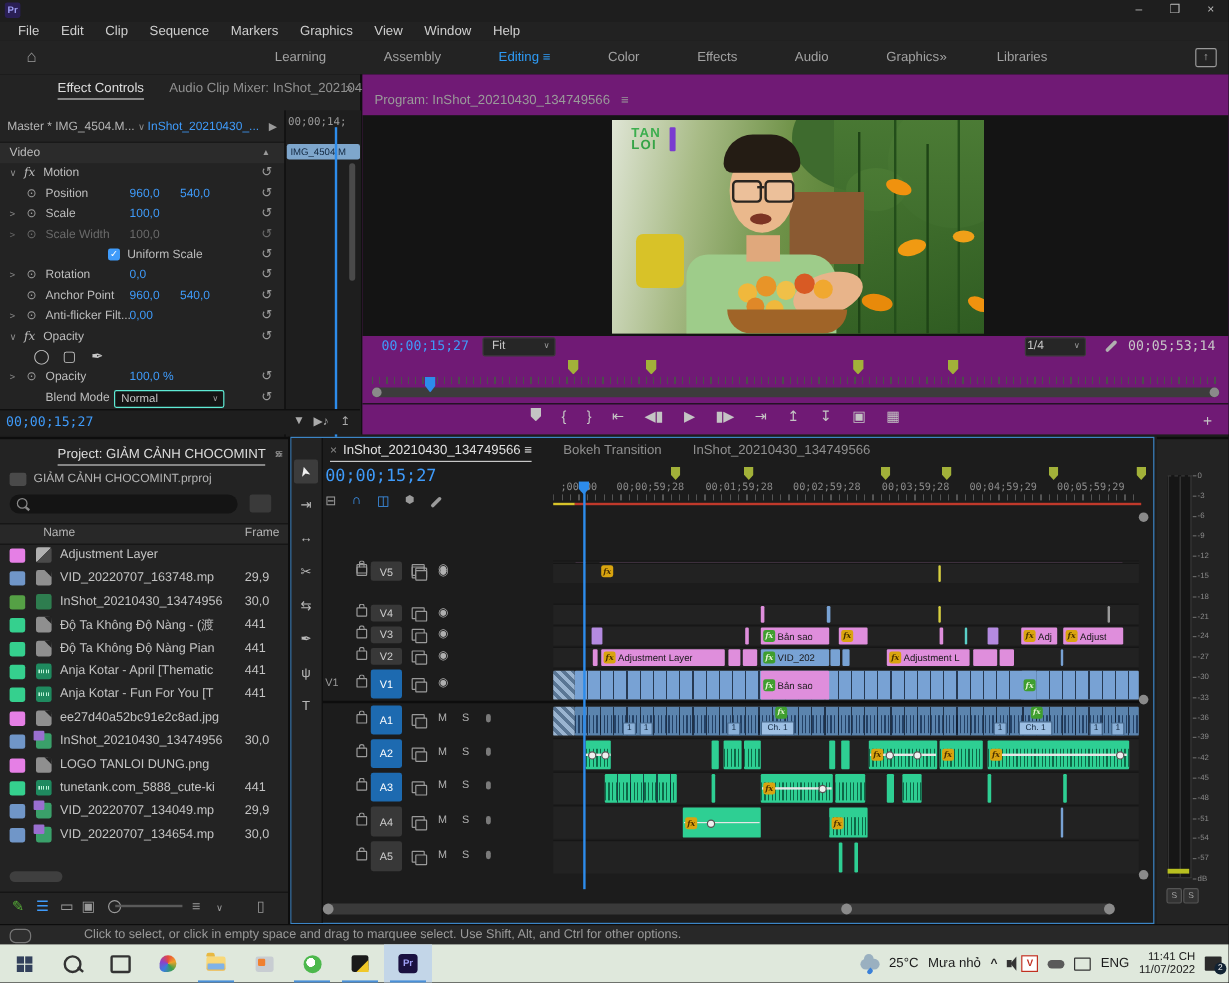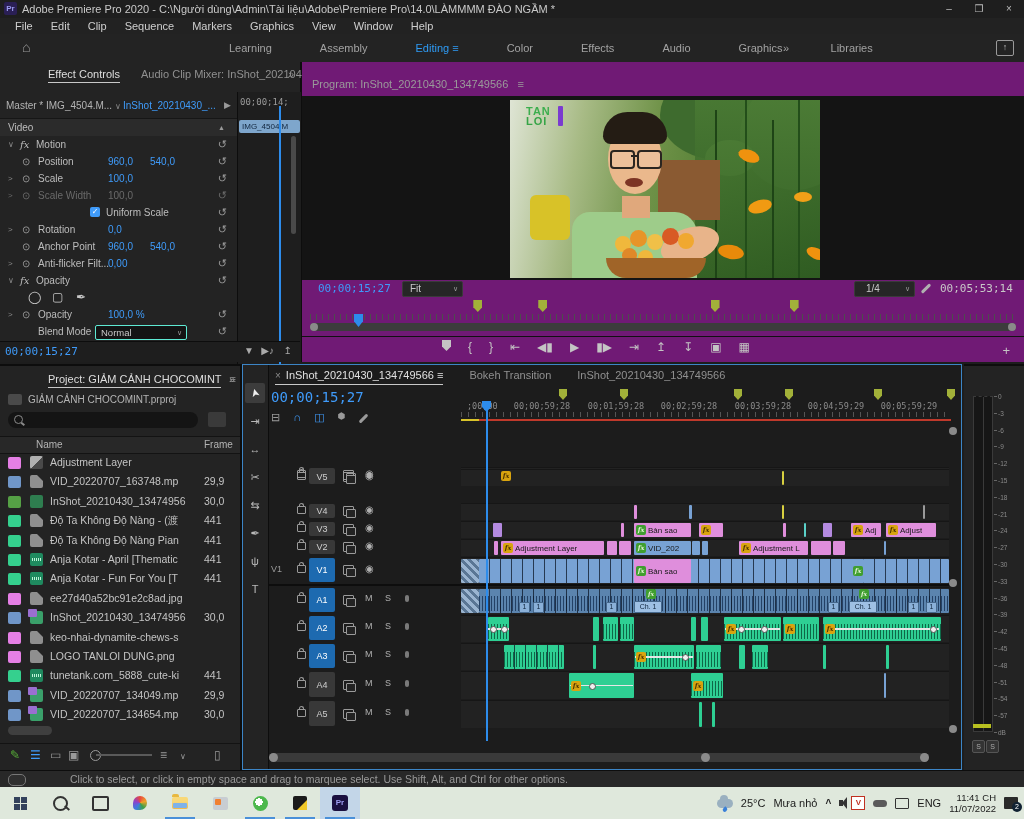--- a/index.html
+++ b/index.html
@@ -73,21 +73,21 @@
   .vf{position:absolute;}
   .blob{border-radius:50%;}
   .vlogo{position:absolute;left:16px;top:6px;font-size:11px;font-weight:bold;line-height:10px;color:#3cae4e;letter-spacing:1px;}
   .vlogo .l2{color:#36a447;}
   .vlogobar{position:absolute;left:48px;top:6px;width:5px;height:20px;background:#7a3bd0;border-radius:1px;}
   .pgctrl{position:absolute;left:0;top:218px;width:722px;height:20px;}
   .pgtc{position:absolute;left:16px;top:2px;font-size:11px;color:#3f9bfa;font-family:"DejaVu Sans Mono",monospace;}
   .fitdd{position:absolute;left:100px;top:1px;width:52px;height:14px;border:1px solid #3a3a3a;border-radius:2px;
          font-size:10px;line-height:14px;padding-left:7px;color:#c8c8c8;background:#262626;}
   .zoomdd{position:absolute;left:552px;top:1px;width:48px;height:14px;border:1px solid #3a3a3a;border-radius:2px;
-          font-size:10px;line-height:14px;padding-left:11px;color:#c8c8c8;background:#262626;}
+          font-size:10px;line-height:14px;padding-left:1px;color:#c8c8c8;background:#262626;}
   .wrench{position:absolute;left:618px;top:7px;width:12px;height:3px;background:#b0b0b0;border-radius:2px;transform:rotate(-45deg);}
   .pgdur{position:absolute;left:638px;top:2px;font-size:11px;color:#c8c8c8;font-family:"DejaVu Sans Mono",monospace;}
   .pgmarkers{position:absolute;left:8px;top:238px;width:706px;height:12px;}
   .gmark{position:absolute;top:0;width:9px;height:12px;background:#a2b139;clip-path:polygon(0 0,100% 0,100% 60%,50% 100%,0 60%);}
   .pgticks{position:absolute;left:8px;top:252px;width:706px;height:6px;
            background:repeating-linear-gradient(90deg,#4d4d4d 0 1px,transparent 1px 6px);}
   .pgscrub{position:absolute;left:8px;top:261px;width:706px;height:8px;background:#3c3c3c;border-radius:4px;}
   .pgscrub .h1,.pgscrub .h2{position:absolute;top:0;width:8px;height:8px;border-radius:50%;background:#8a8a8a;}
   .pgscrub .h2{right:0;}
   .pgph{position:absolute;left:52px;top:252px;width:9px;height:13px;background:#2d8ceb;clip-path:polygon(0 0,100% 0,100% 55%,50% 100%,0 55%);}
@@ -250,21 +250,20 @@
   .notif .bdg{position:absolute;right:-4px;bottom:-3px;width:10px;height:10px;background:#123;border-radius:50%;
               color:#fff;font-size:7px;text-align:center;line-height:10px;}
 </style>
 </head>
 <body>
 
 <div class="screen">
 
   <div class="titlebar">
     <div class="pricon">Pr</div>
-    <div class="ttl">Adobe Premiere Pro 2020 - C:\Người dùng\Admin\Tài liệu\Adobe\Premiere Pro\14.0\LÀMMMM ĐÀO NGẦM *</div>
     <div class="winbtns">
       <div class="winbtn">–</div>
       <div class="winbtn">❒</div>
       <div class="winbtn">×</div>
     </div>
   </div>
 
   <div class="menubar" id="menubar">
       <span class="mi">File</span>
       <span class="mi">Edit</span>
@@ -560,26 +559,20 @@
           <div class="pchip" style="background: rgb(229, 127, 229);"></div>
           <div class="pico ic-file"></div>
           <div class="pname">ee27d40a52bc91e2c8ad.jpg</div>
           <div class="prate"></div>
         </div>
         <div class="prow">
           <div class="pchip" style="background: rgb(112, 150, 200);"></div>
           <div class="pico ic-seq"></div>
           <div class="pname">InShot_20210430_13474956</div>
           <div class="prate">30,0</div>
-        </div>
-        <div class="prow">
-          <div class="pchip" style="background: rgb(229, 127, 229);"></div>
-          <div class="pico ic-file"></div>
-          <div class="pname">keo-nhai-dynamite-chews-s</div>
-          <div class="prate"></div>
         </div>
         <div class="prow">
           <div class="pchip" style="background: rgb(229, 127, 229);"></div>
           <div class="pico ic-file"></div>
           <div class="pname">LOGO TANLOI DUNG.png</div>
           <div class="prate"></div>
         </div>
         <div class="prow">
           <div class="pchip" style="background: rgb(53, 208, 142);"></div>
           <div class="pico ic-wave"></div>

